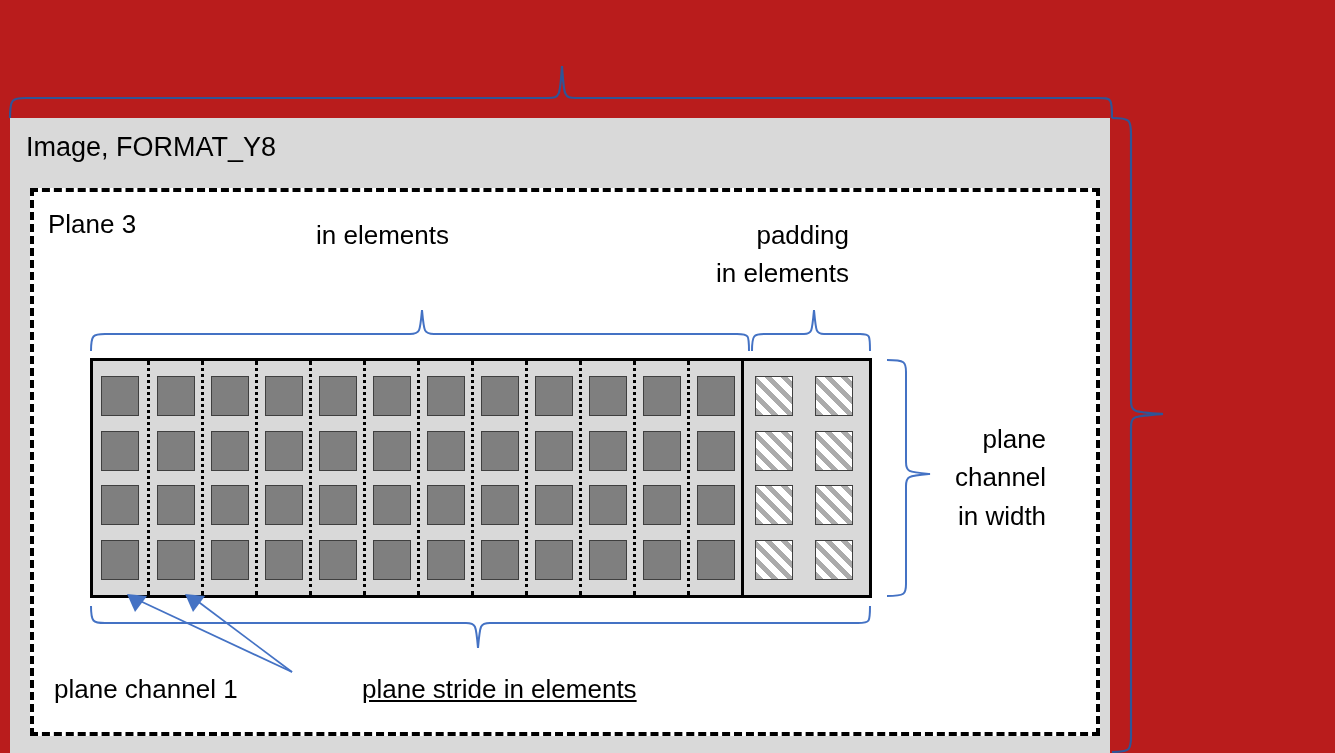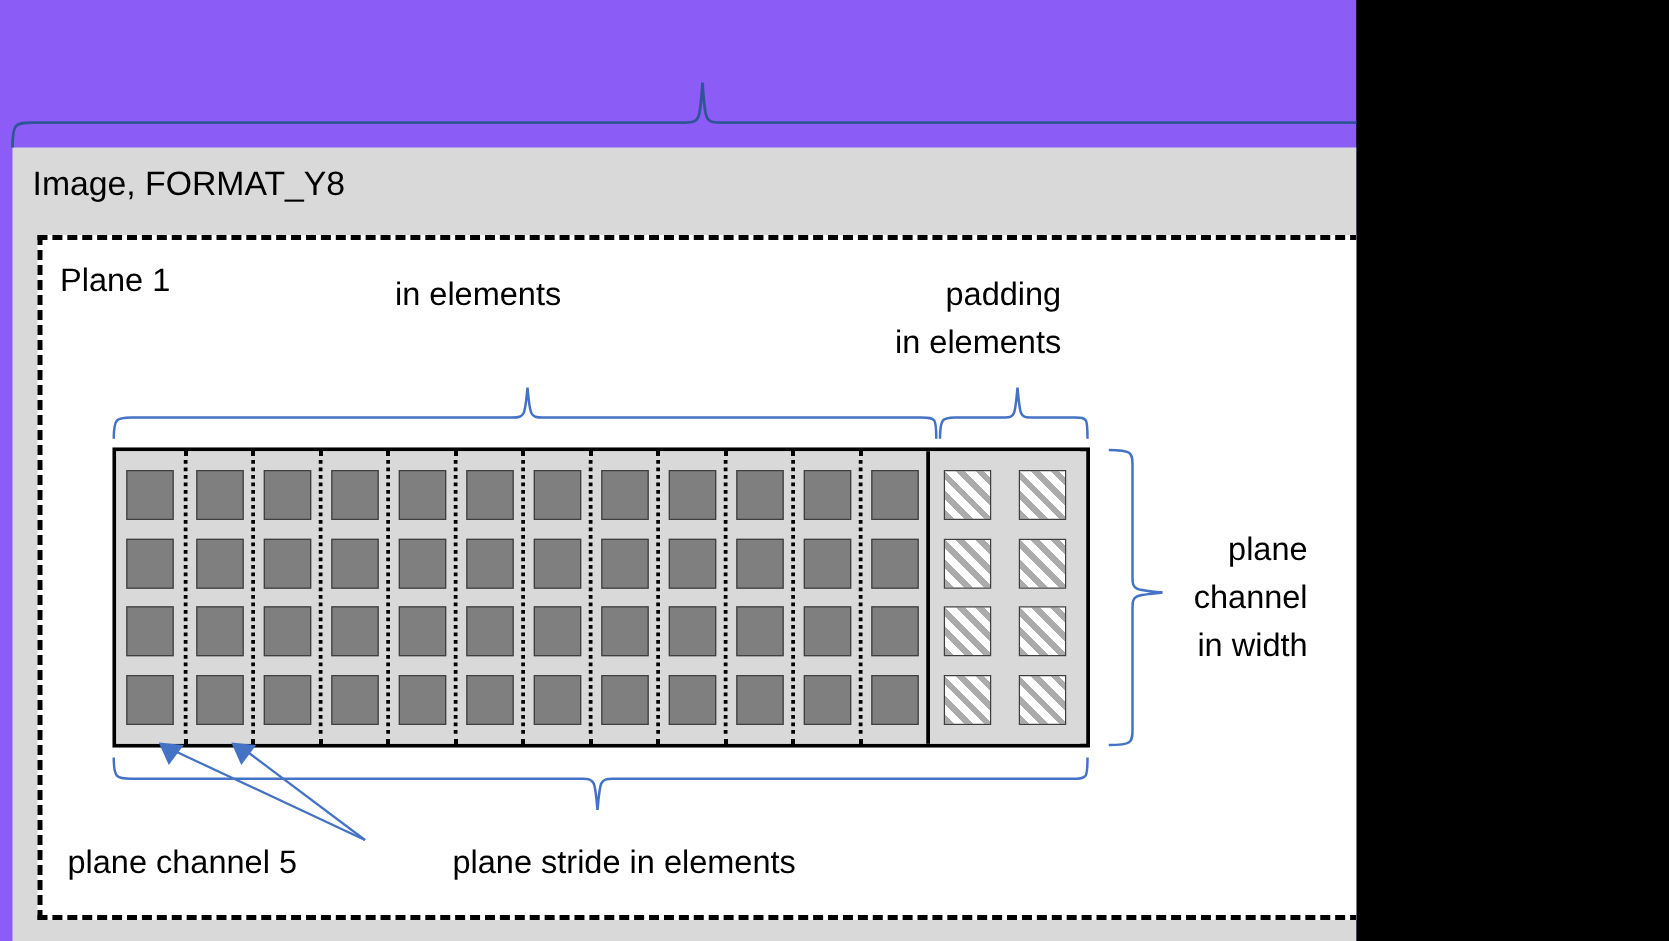--- a/index.html
+++ b/index.html
@@ -2,23 +2,23 @@
 <html><head>
 <meta charset="utf-8">
 <style>
   html, body {
     margin: 0;
     padding: 0;
     background: #000000;
   }
   #root {
     position: relative;
-    width: 1085px;
+    width: 1335px;
     height: 753px;
-    background: #8b5cf6;
+    background: #b91c1c;
     overflow: hidden;
     font-family: "Liberation Sans", sans-serif;
   }
   .abs { position: absolute; }
 
   
   #image-box {
     left: 10px;
     top: 118px;
     width: 1100px;
@@ -62,21 +62,21 @@
   }
   #label-plane-width { left: 316px; top: 216px; }
   #label-padding     { left: 716px; top: 216px; text-align: right; }
   #label-plane-height {
     left: 955px; top: 420px; text-align: right;
   }
   #label-plane-channel {
     left: 54px; top: 670px; text-align: left;
   }
   #label-plane-stride {
-    left: 362px; top: 670px; text-align: left;
+    left: 362px; top: 670px; text-align: left; text-decoration: underline;
   }
 
   
   #grid {
     left: 90px;
     top: 358px;
     width: 782px;
     height: 240px;
     border: 3px solid #000000;
     box-sizing: border-box;
@@ -161,21 +161,21 @@
 </style>
 </head>
 <body>
 
 <div id="root">
 
   <div class="abs" id="image-box"></div>
   <div class="abs" id="image-title">Image, FORMAT_Y8</div>
 
   <div class="abs" id="plane-box"></div>
-  <div class="abs" id="plane-title">Plane 1</div>
+  <div class="abs" id="plane-title">Plane 3</div>
 
   <div class="abs" id="grid">
     <div id="data-region">
       <div class="grid-col">
         <div class="cell"></div>
         <div class="cell"></div>
         <div class="cell"></div>
         <div class="cell"></div>
       </div>
       <div class="grid-col sep">
@@ -269,21 +269,21 @@
     <div>padding</div>
     <div>in elements</div>
   </div>
 
   <div class="abs caption" id="label-plane-height">
     <div>plane</div>
     <div>channel</div>
     <div>in width</div>
   </div>
 
-  <div class="abs caption" id="label-plane-channel">plane channel 5</div>
+  <div class="abs caption" id="label-plane-channel">plane channel 1</div>
 
   <div class="abs caption" id="label-plane-stride">plane stride in elements</div>
 
   <svg class="abs" id="overlay" viewBox="0 0 1335 753">
 
     <path class="brace-thin" d="M 10,118 C 10,99 12,98 26,98
              L 548,98 C 560,98 560,96 562,66
              C 564,96 564,98 576,98
              L 1098,98 C 1112,98 1112,99 1112,118"></path>
 

